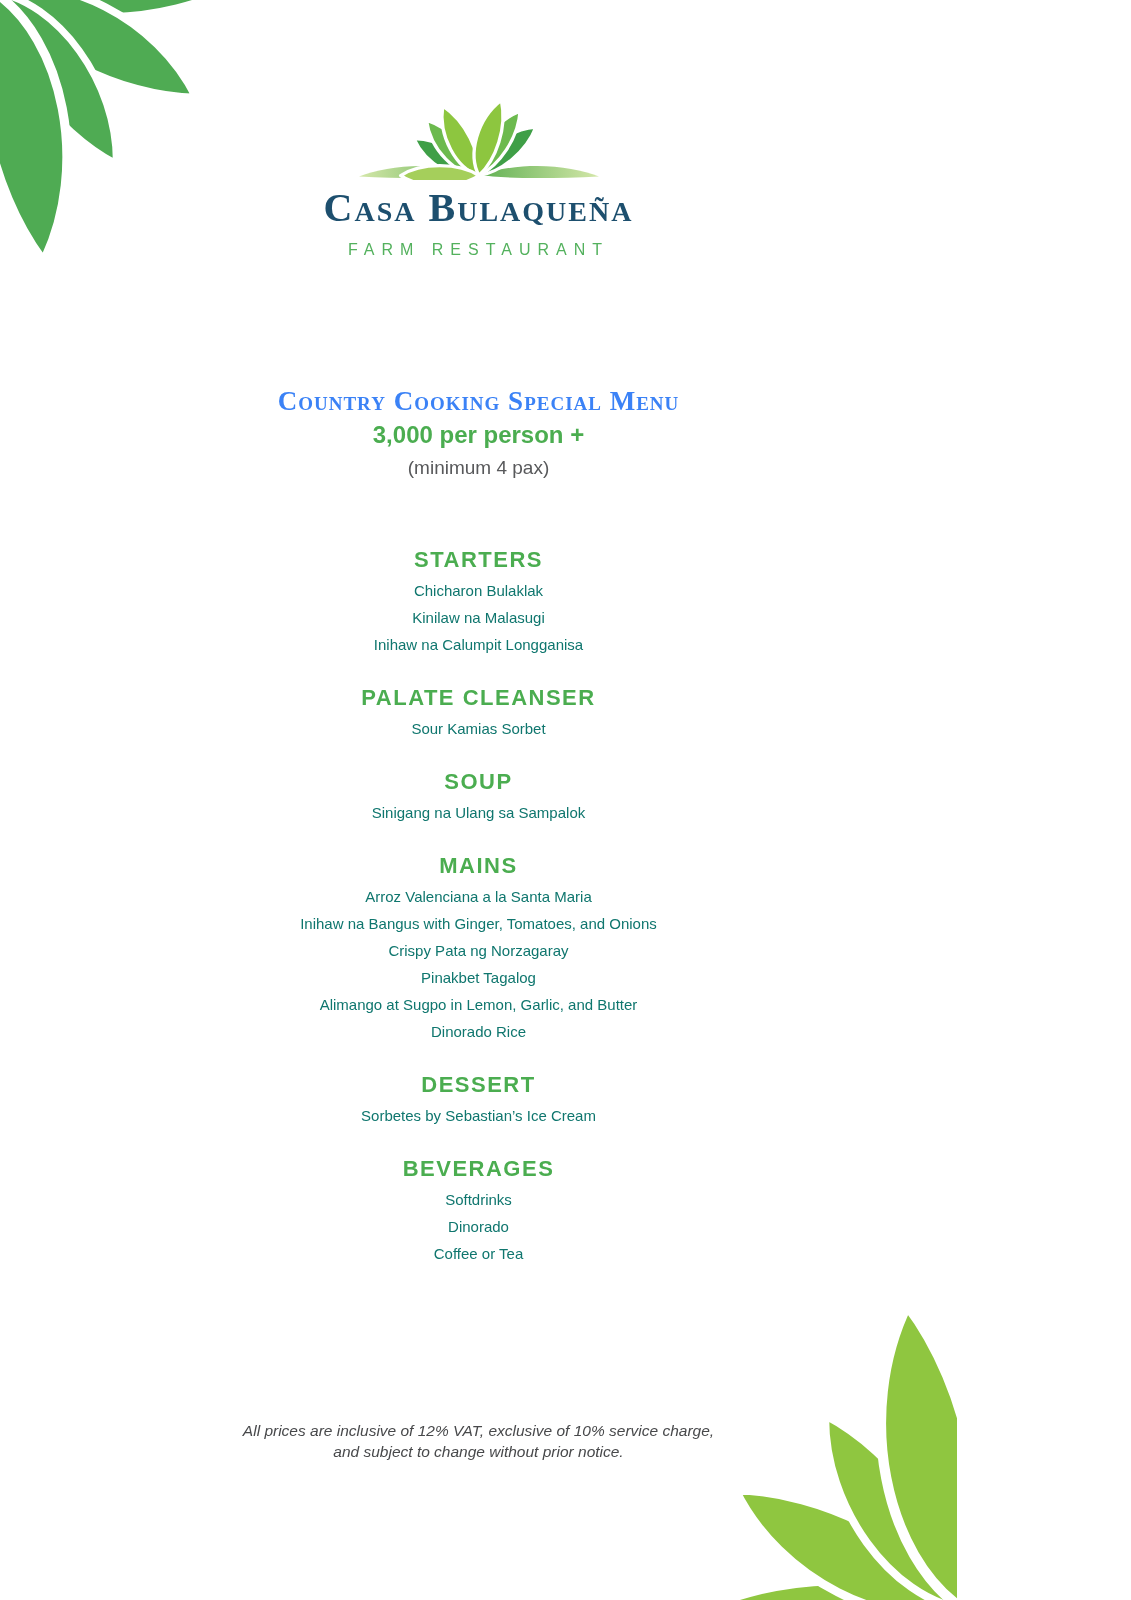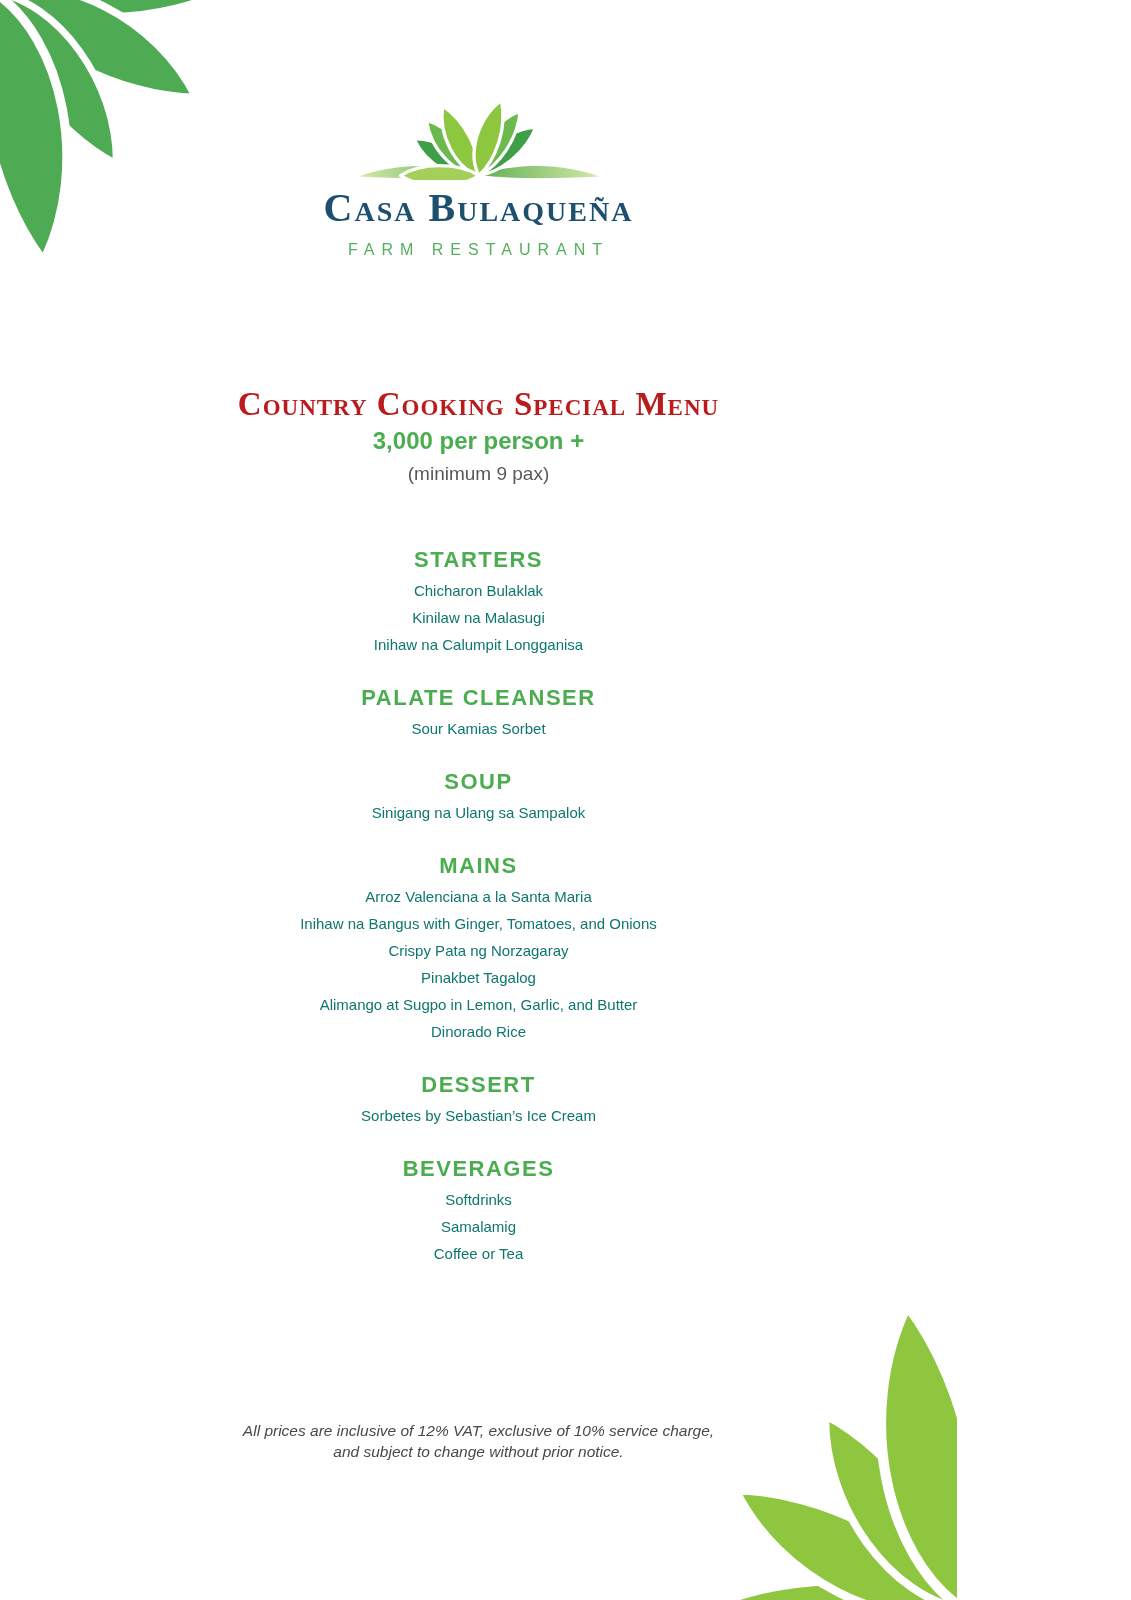--- a/index.html
+++ b/index.html
@@ -37,23 +37,23 @@
     font-weight: 500;
     color: #53b15d;
   }
 
   
   .title-block { position: absolute; top: 386px; left: 0; width: 100%; }
   .menu-title {
     font-family: "Liberation Serif", serif;
     font-variant: small-caps;
     font-weight: 700;
-    font-size: 33px;
+    font-size: 27px;
     letter-spacing: 1px;
-    color: #b91c1c;
+    color: #3b82f6;
   }
   .menu-price {
     margin-top: 4px;
     font-size: 24px;
     font-weight: 700;
     color: #4bad50;
   }
   .menu-min {
     margin-top: 8px;
     font-size: 19px;
@@ -139,21 +139,21 @@
         <path fill="#a5cf5b" transform="translate(150,100) rotate(-90)" d="M0 0 C 16 -24, 16 -70, 0 -94 C -16 -70, -16 -24, 0 0 Z"></path>
       </g>
     </svg>
     <div class="brand-name">Casa Bulaqueña</div>
     <div class="brand-tagline">FARM RESTAURANT</div>
   </header>
 
   <section class="title-block">
     <div class="menu-title">Country Cooking Special Menu</div>
     <div class="menu-price">3,000 per person +</div>
-    <div class="menu-min">(minimum 9 pax)</div>
+    <div class="menu-min">(minimum 4 pax)</div>
   </section>
 
   <main class="sections">
 
     <section class="menu-section">
       <h2 class="section-heading">STARTERS</h2>
       <div class="section-item">Chicharon Bulaklak</div>
       <div class="section-item">Kinilaw na Malasugi</div>
       <div class="section-item">Inihaw na Calumpit Longganisa</div>
     </section>
@@ -179,21 +179,21 @@
     </section>
 
     <section class="menu-section">
       <h2 class="section-heading">DESSERT</h2>
       <div class="section-item">Sorbetes by Sebastian’s Ice Cream</div>
     </section>
 
     <section class="menu-section">
       <h2 class="section-heading">BEVERAGES</h2>
       <div class="section-item">Softdrinks</div>
-      <div class="section-item">Samalamig</div>
+      <div class="section-item">Dinorado</div>
       <div class="section-item">Coffee or Tea</div>
     </section>
 
   </main>
 
   <footer class="footer">
     <div>All prices are inclusive of 12% VAT, exclusive of 10% service charge,</div>
     <div>and subject to change without prior notice.</div>
   </footer>
 

